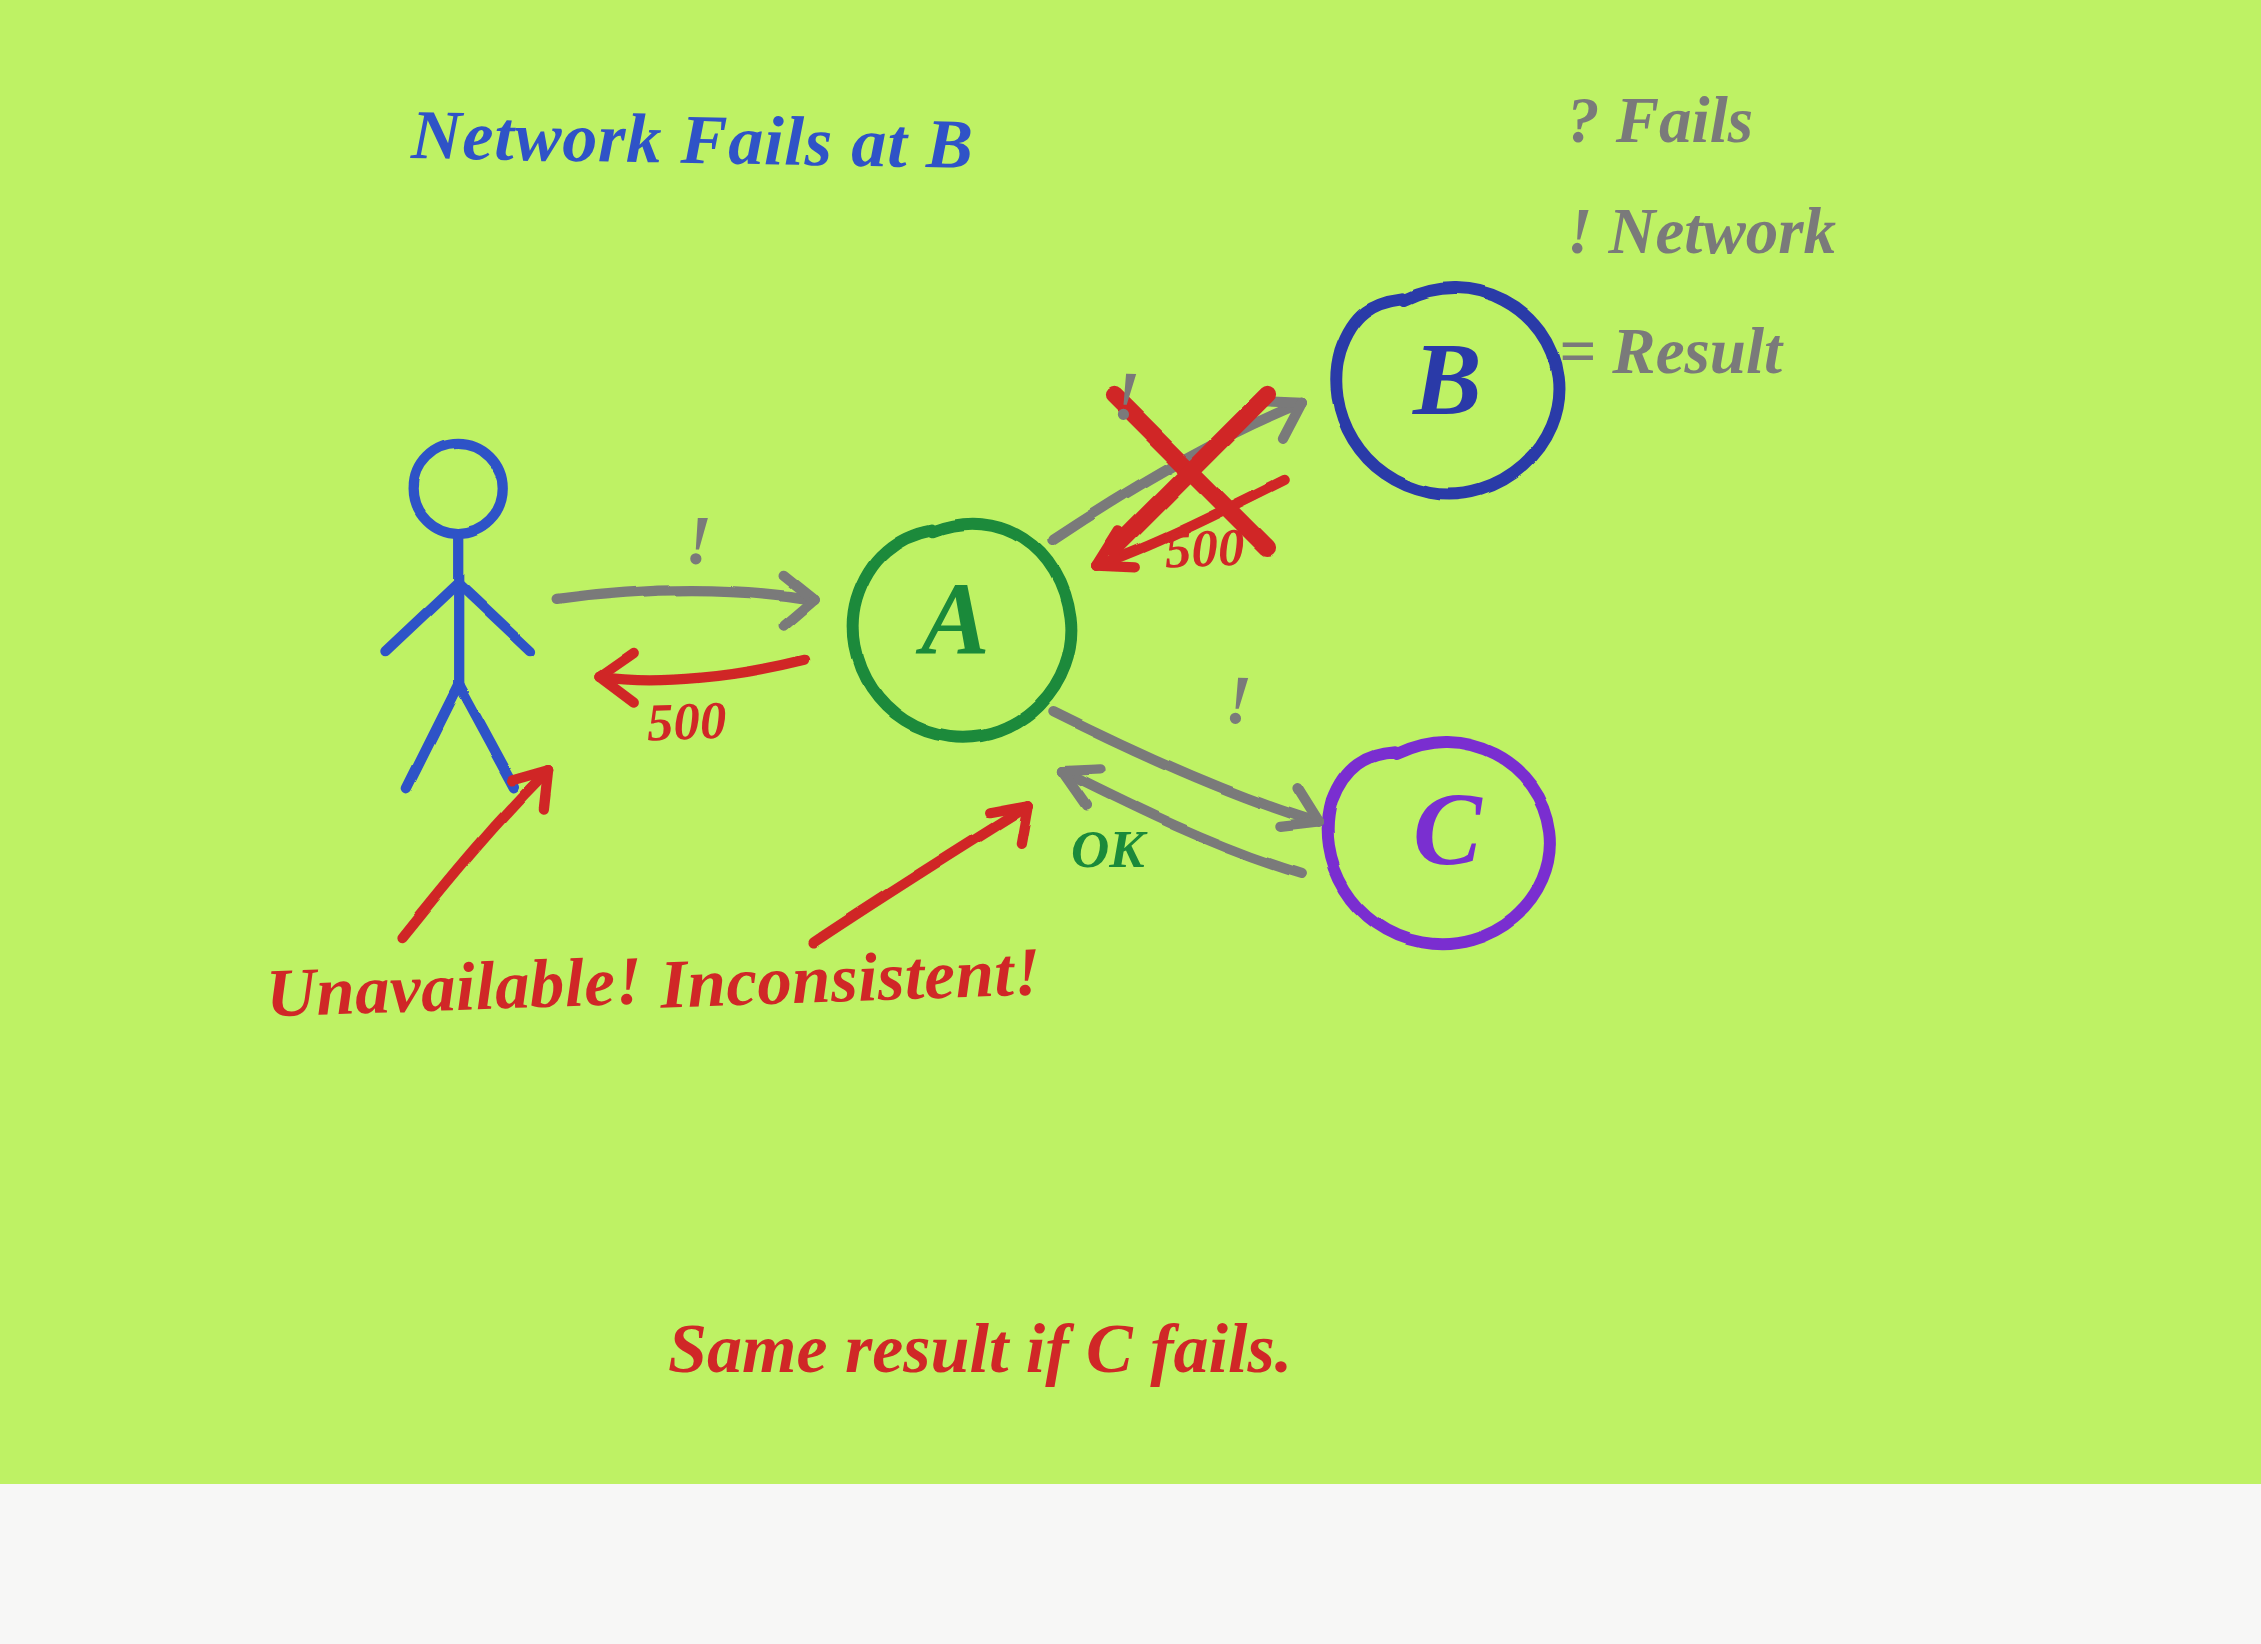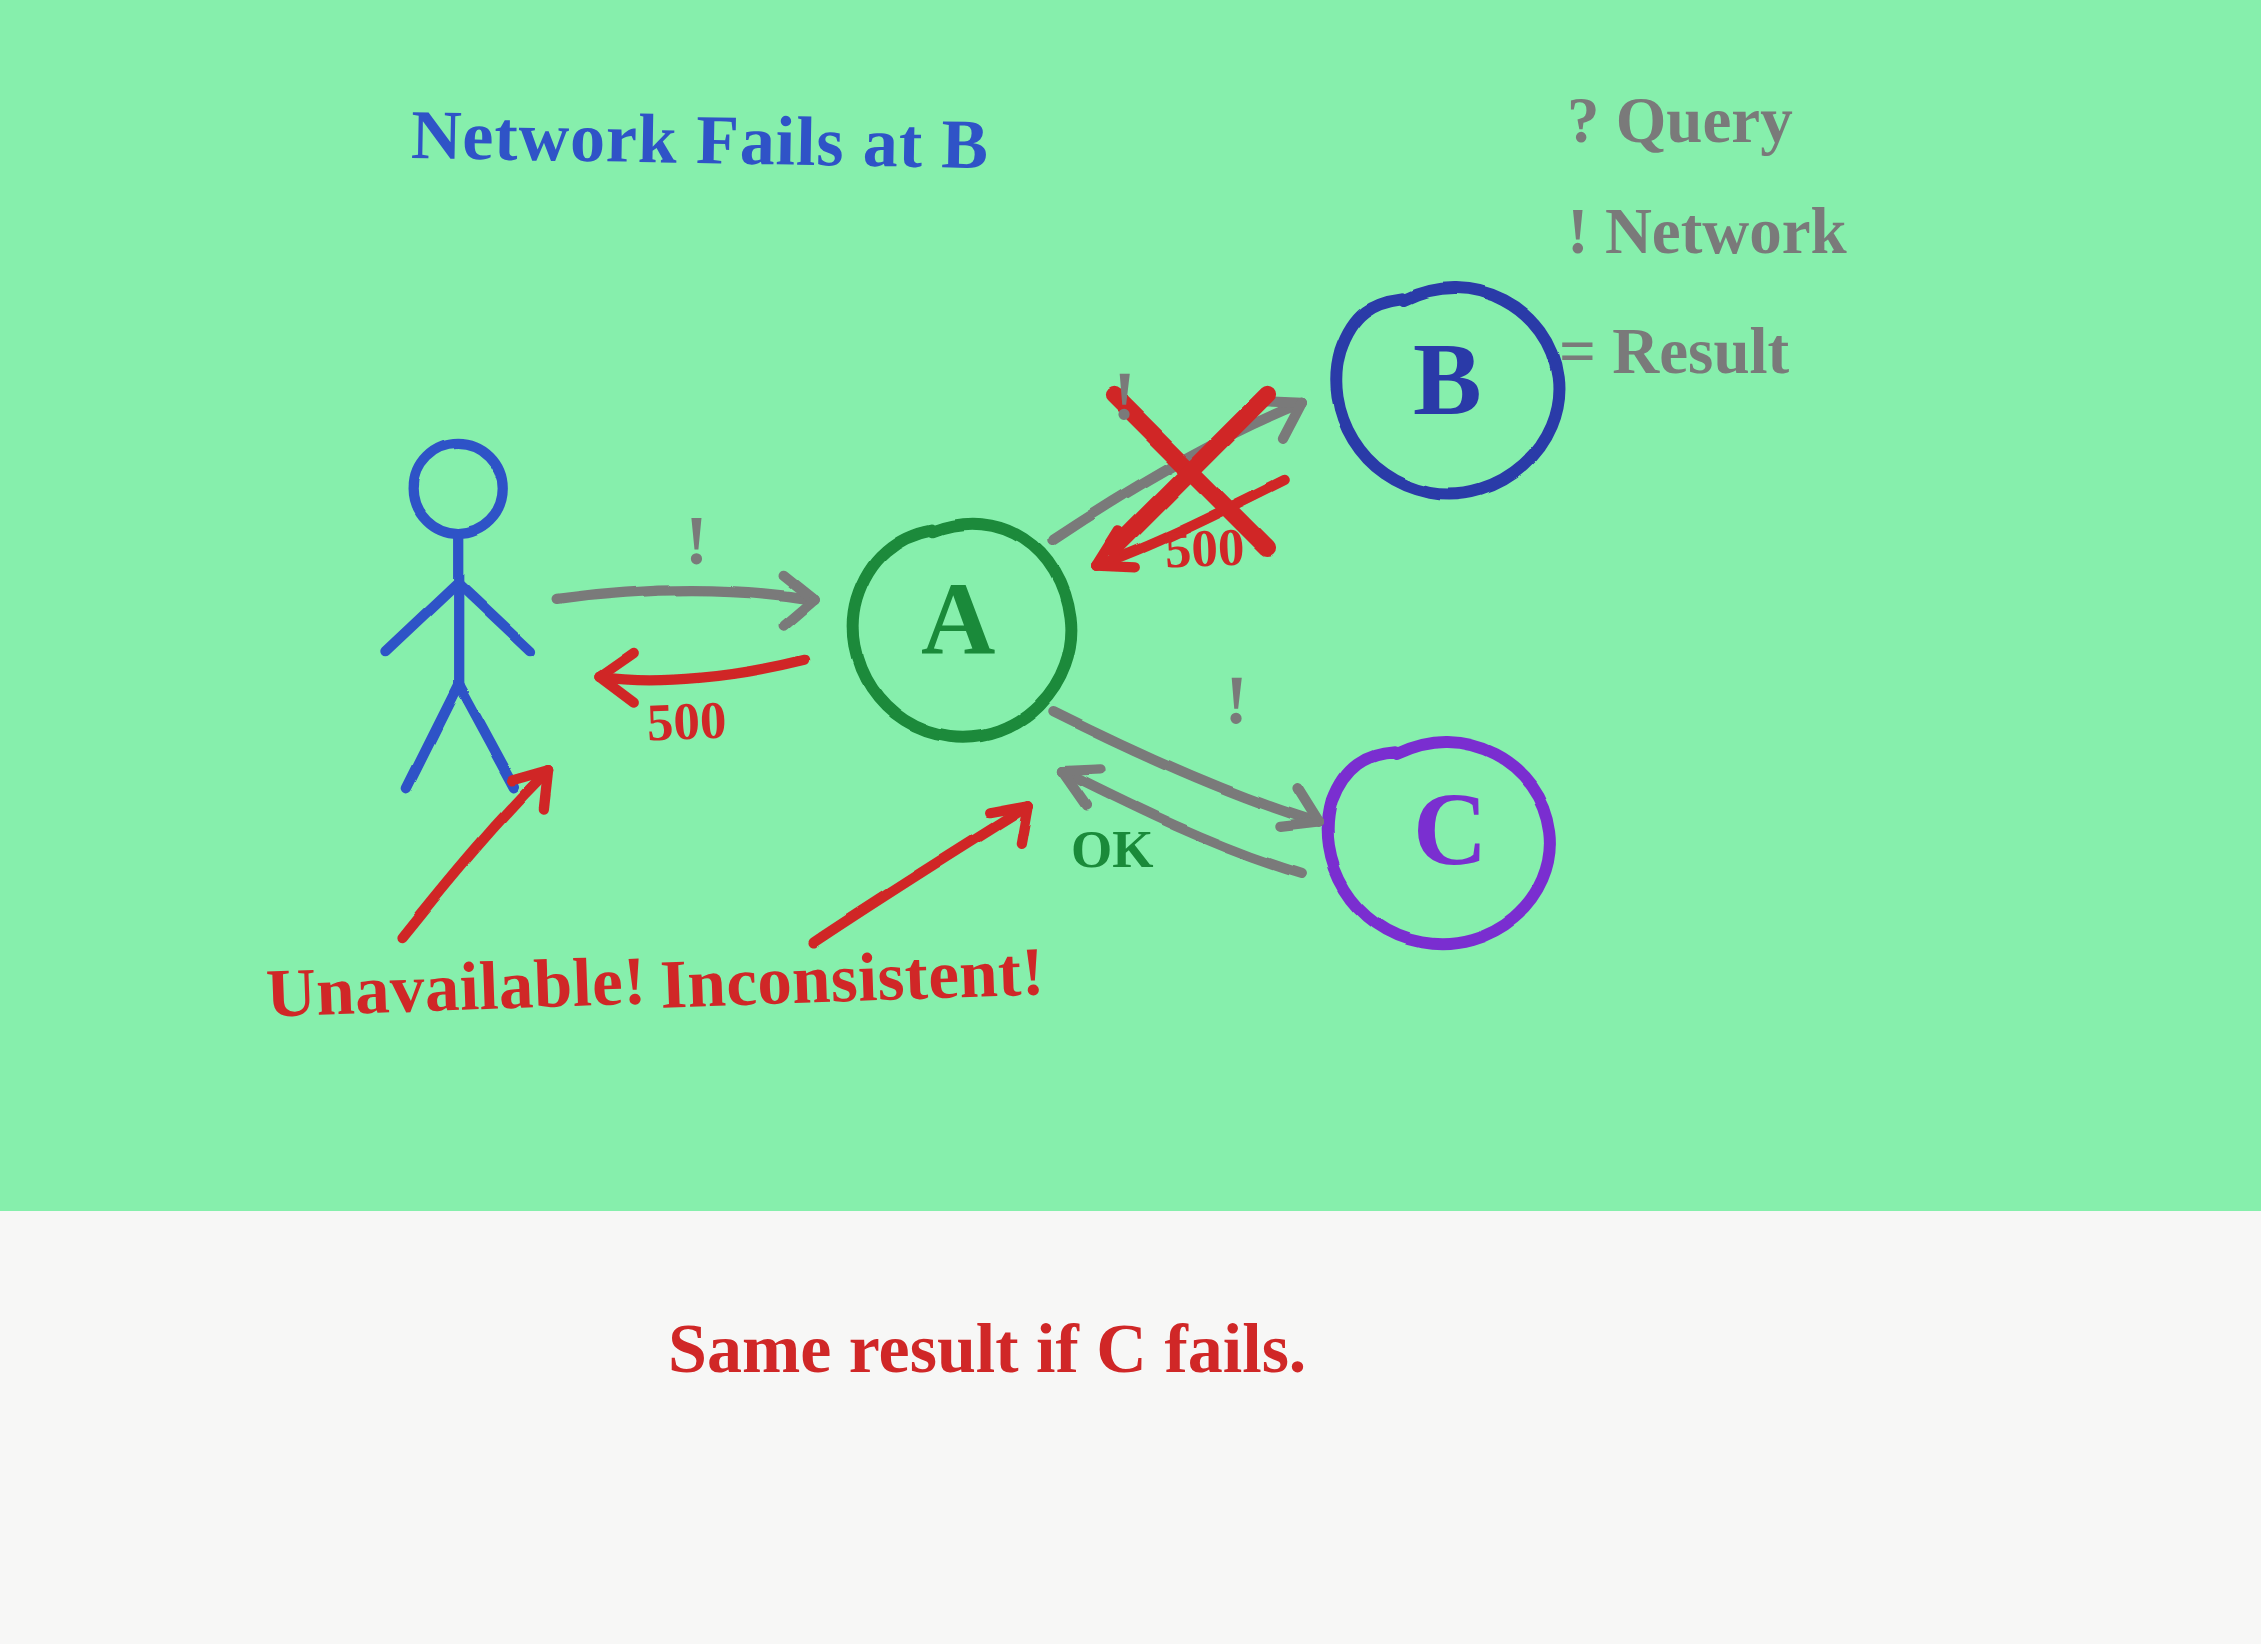--- a/index.html
+++ b/index.html
@@ -7,23 +7,24 @@
     padding: 0;
     width: 100%;
     height: 100%;
     background: #f7f7f6;
     font-family: "Comic Sans MS", "Segoe Script", "Bradley Hand", cursive;
     overflow: hidden;
   }
   .stage {
     position: relative;
     width: 2261px;
-    height: 1211px;
+    height: 1484px;
     transform-origin: top left;
-    background: #86efac;
+    background: #bef264;
+    font-style: italic;
   }
   svg.ink {
     position: absolute;
     inset: 0;
     width: 2261px;
     height: 1645px;
     pointer-events: none;
   }
   .label {
     position: absolute;
@@ -146,21 +147,21 @@
         <path d="M950 1100 C 1040 1040, 1120 990, 1200 940"></path>
         <path d="M1200 940 L1155 948"></path>
         <path d="M1200 940 L1192 985"></path>
       </g>
 
     </g>
   </svg>
 
   <div class="label c-blue fs-title slight-tilt-r" style="left:411px; top:103px;">Network Fails at B</div>
 
-  <div class="label c-gray fs-legend" style="left:1567px; top:86px;">? Query</div>
+  <div class="label c-gray fs-legend" style="left:1567px; top:86px;">? Fails</div>
   <div class="label c-gray fs-legend" style="left:1567px; top:197px;">! Network</div>
   <div class="label c-gray fs-legend" style="left:1559px; top:317px;">= Result</div>
 
   <div class="label c-green fs-node" style="left:921px; top:565px;">A</div>
   <div class="label c-blue fs-node" style="left:1413px; top:325px; color:#2a3aa8;">B</div>
   <div class="label c-purple fs-node" style="left:1413px; top:775px;">C</div>
 
   <div class="label c-gray fs-excl" style="left:685px; top:505px;">!</div>
   <div class="label c-gray fs-excl slight-tilt-r" style="left:1113px; top:360px;">!</div>
   <div class="label c-gray fs-excl slight-tilt-r" style="left:1225px; top:664px;">!</div>

